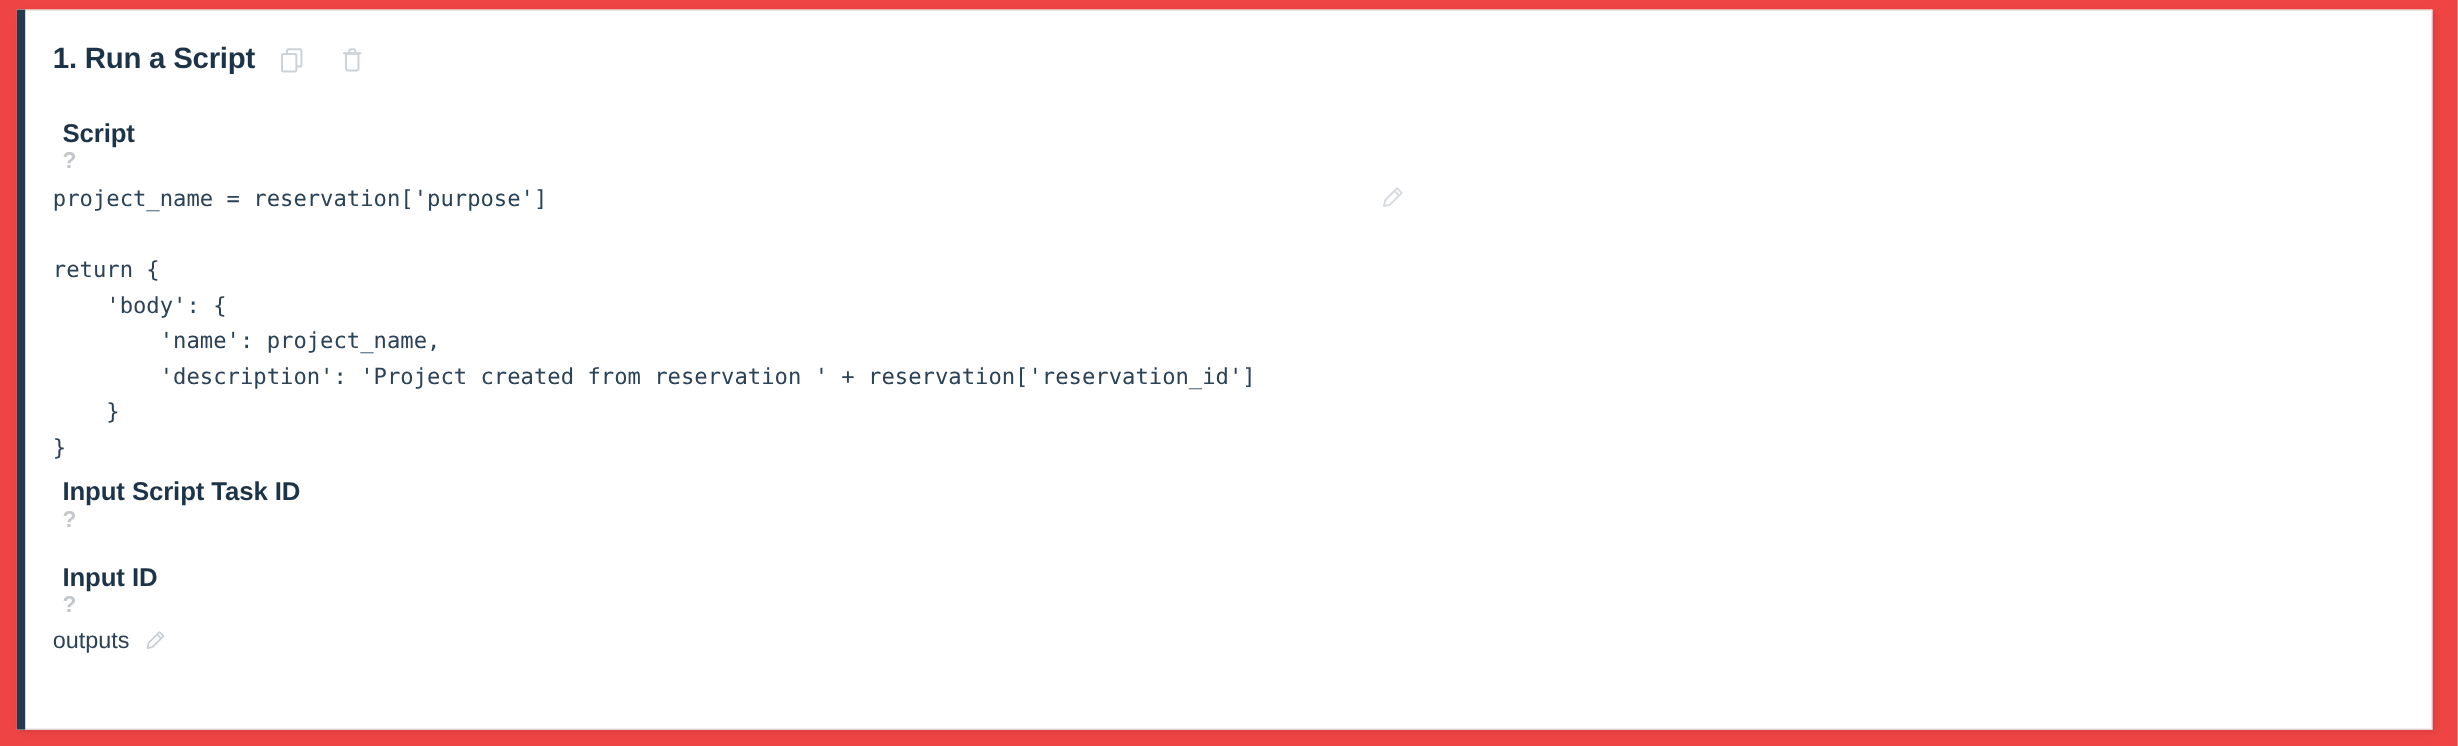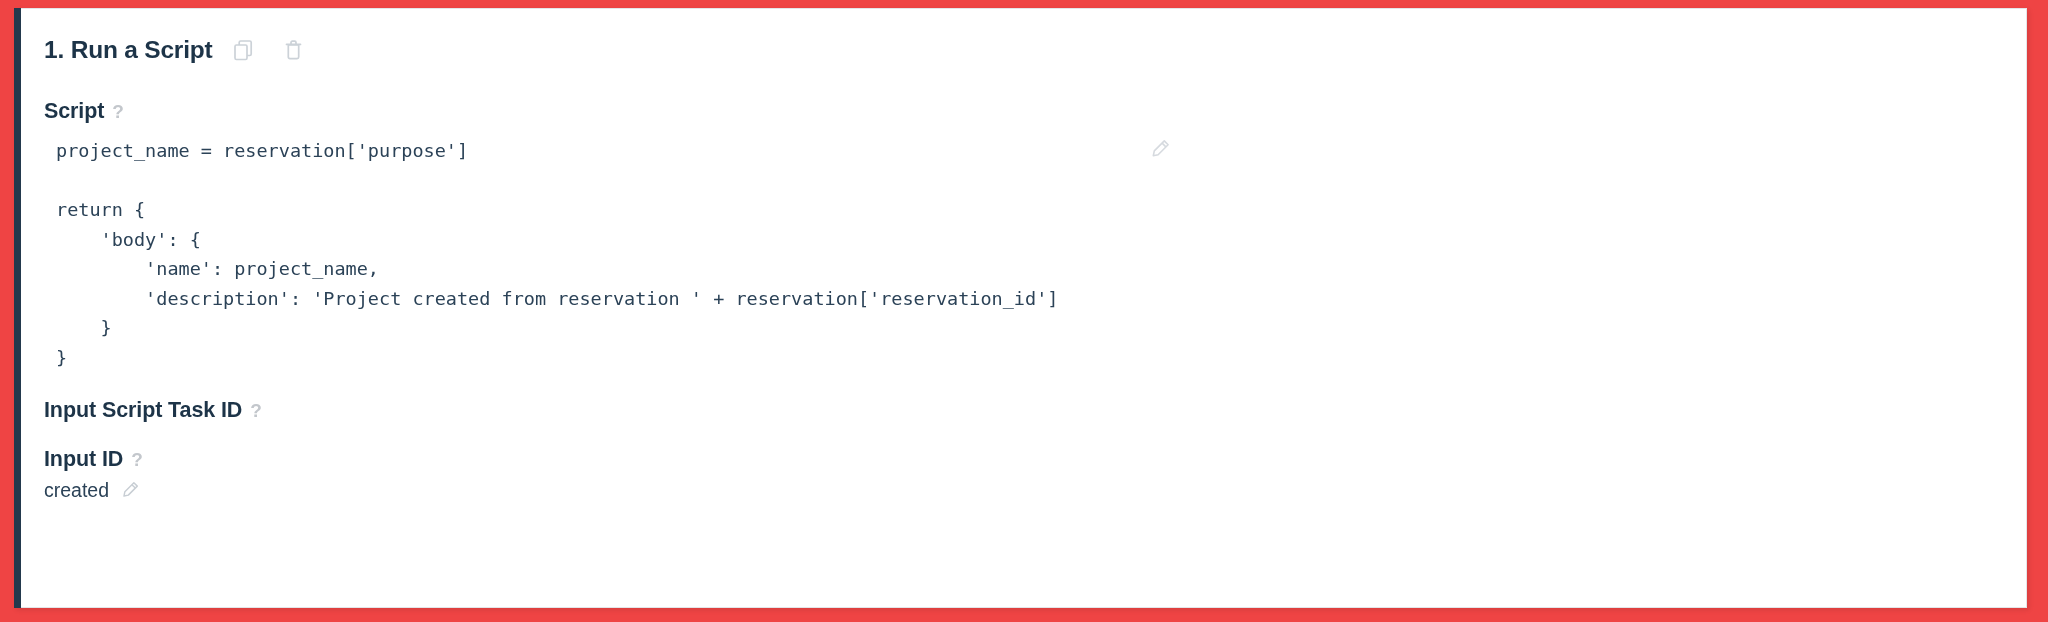--- a/index.html
+++ b/index.html
@@ -94,20 +94,21 @@
 
   
   .field-label {
     font-size: 21.5px;
     font-weight: bold;
     color: #1d3448;
     letter-spacing: -0.1px;
     display: flex;
     align-items: baseline;
     white-space: nowrap;
+    flex-direction: column;
   }
   .help-mark {
     font-size: 19px;
     font-weight: bold;
     color: #c3c7cc;
     margin-left: 8px;
   }
 
   .script-label-block { margin-top: 34px; }
 
@@ -115,30 +116,30 @@
   .code-wrap {
     position: relative;
     margin-top: 6px;
   }
   .code {
     font-family: "DejaVu Sans Mono", "Liberation Mono", monospace;
     font-size: 18.5px;
     line-height: 29.5px;
     color: #2b4257;
     white-space: pre;
-    margin: 12px;
+    margin: 0;
   }
   .code-edit-icon {
     position: absolute;
     left: 1106px;
     top: 3px;
   }
 
   
-  .field-block-input { margin-top: 26px; }
+  .field-block-input { margin-top: 10px; }
   .field-block-task  { margin-top: 24px; }
 
   .value-row {
     display: flex;
     align-items: center;
     margin-top: 6px;
   }
   .value-text {
     font-size: 19.5px;
     line-height: 24px;
@@ -213,21 +214,21 @@
           <span class="help-mark">?</span>
         </div>
       </div>
 
       <div class="field-block-task">
         <div class="field-label">
           <span>Input ID</span>
           <span class="help-mark">?</span>
         </div>
         <div class="value-row">
-          <span class="value-text">created</span>
+          <span class="value-text">outputs</span>
           <span class="pencil">
             <svg width="18" height="18" viewBox="0 0 20 20" fill="none" xmlns="http://www.w3.org/2000/svg">
               <path d="M14.3 1.9l3.8 3.8-10 10-4.8 1 1-4.8 10-10z" stroke="#c8ced4" stroke-width="1.6" stroke-linejoin="round"></path>
               <path d="M12.1 4.1l3.8 3.8" stroke="#c8ced4" stroke-width="1.6"></path>
             </svg>
           </span>
         </div>
       </div>
 
     </div>

